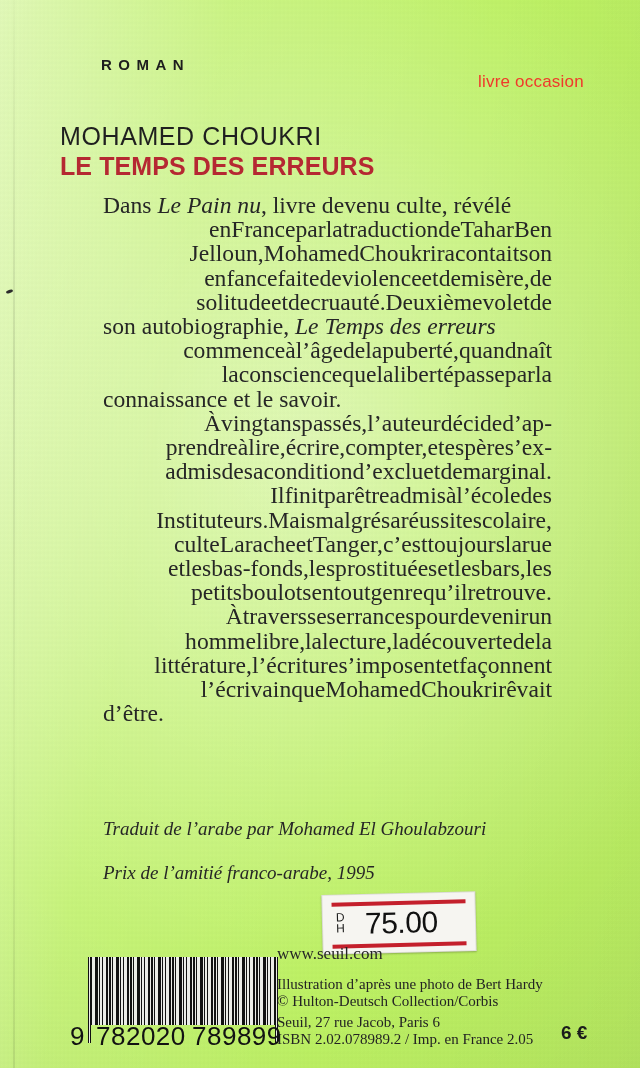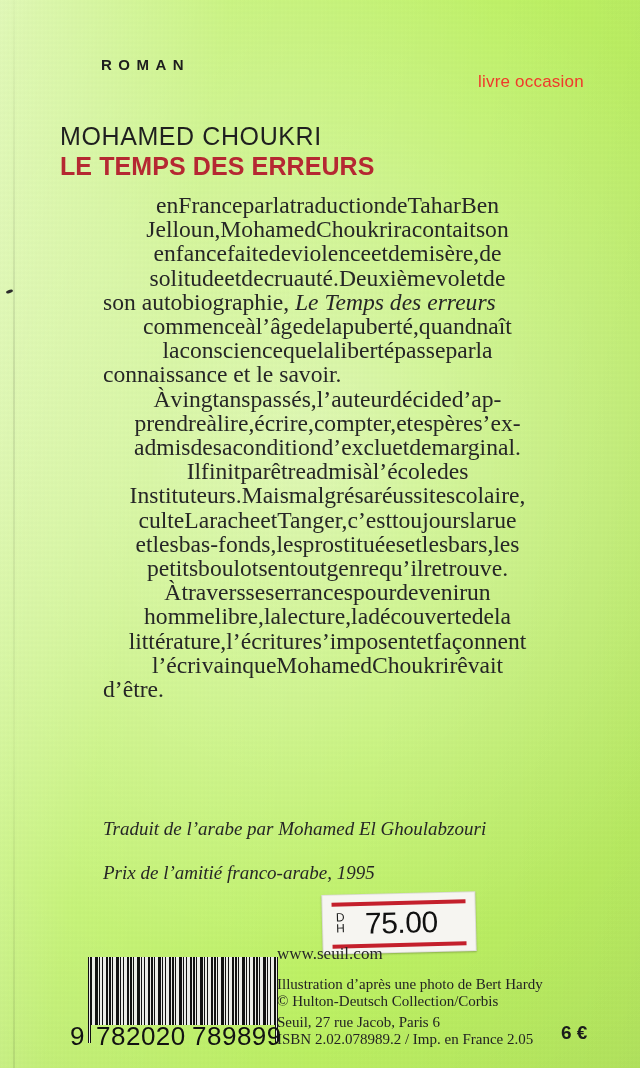--- a/index.html
+++ b/index.html
@@ -98,21 +98,21 @@
     width: 449px;
   }
   .blurb .ln {
     font-size: 23.6px;
     line-height: 24.2px;
     white-space: nowrap;
     color: #262626;
   }
   .blurb .ln.just {
     display: flex;
-    justify-content: center;
+    justify-content: flex-end;
   }
   .blurb .ln.just > span { white-space: pre; }
   .blurb i { font-style: italic; }
 
   
   .credit {
     position: absolute;
     left: 103px;
     font-style: italic;
     font-size: 19px;
@@ -232,20 +232,21 @@
 
   <div class="roman-label">ROMAN</div>
 
   <div class="occasion-stamp">livre occasion</div>
 
   <div class="author-name">MOHAMED CHOUKRI</div>
 
   <div class="book-title">LE TEMPS DES ERREURS</div>
 
   <div class="blurb" id="blurb">
+      <div class="ln"><span>Dans </span><i>Le Pain nu</i><span>, livre devenu culte, révélé</span></div>
       <div class="ln just">
         <span>en</span>
         <span>France</span>
         <span>par</span>
         <span>la</span>
         <span>traduction</span>
         <span>de</span>
         <span>Tahar</span>
         <span>Ben</span>
       </div>

